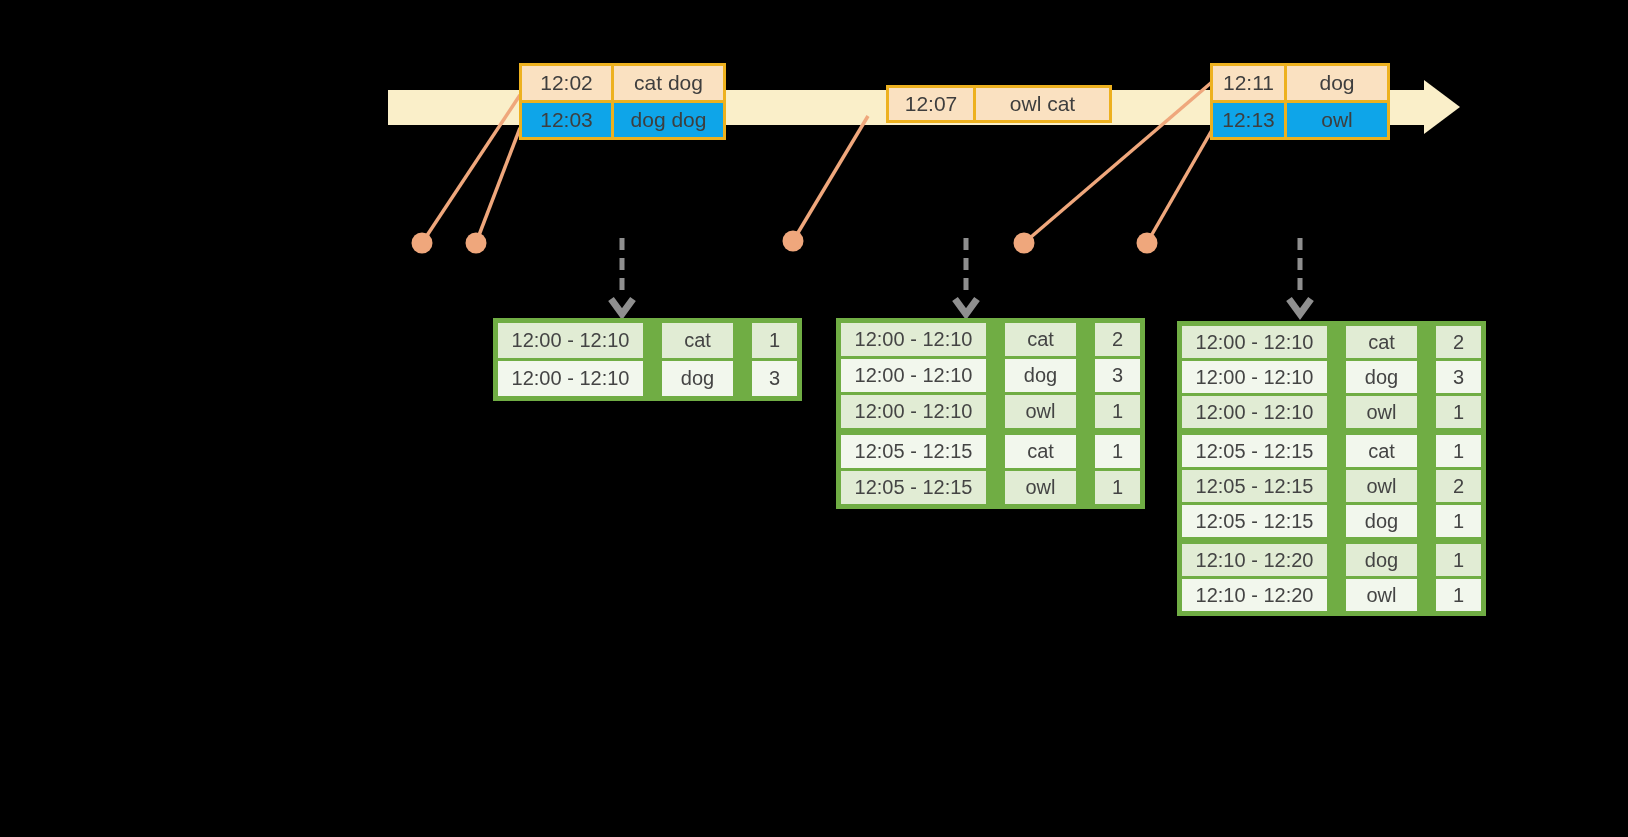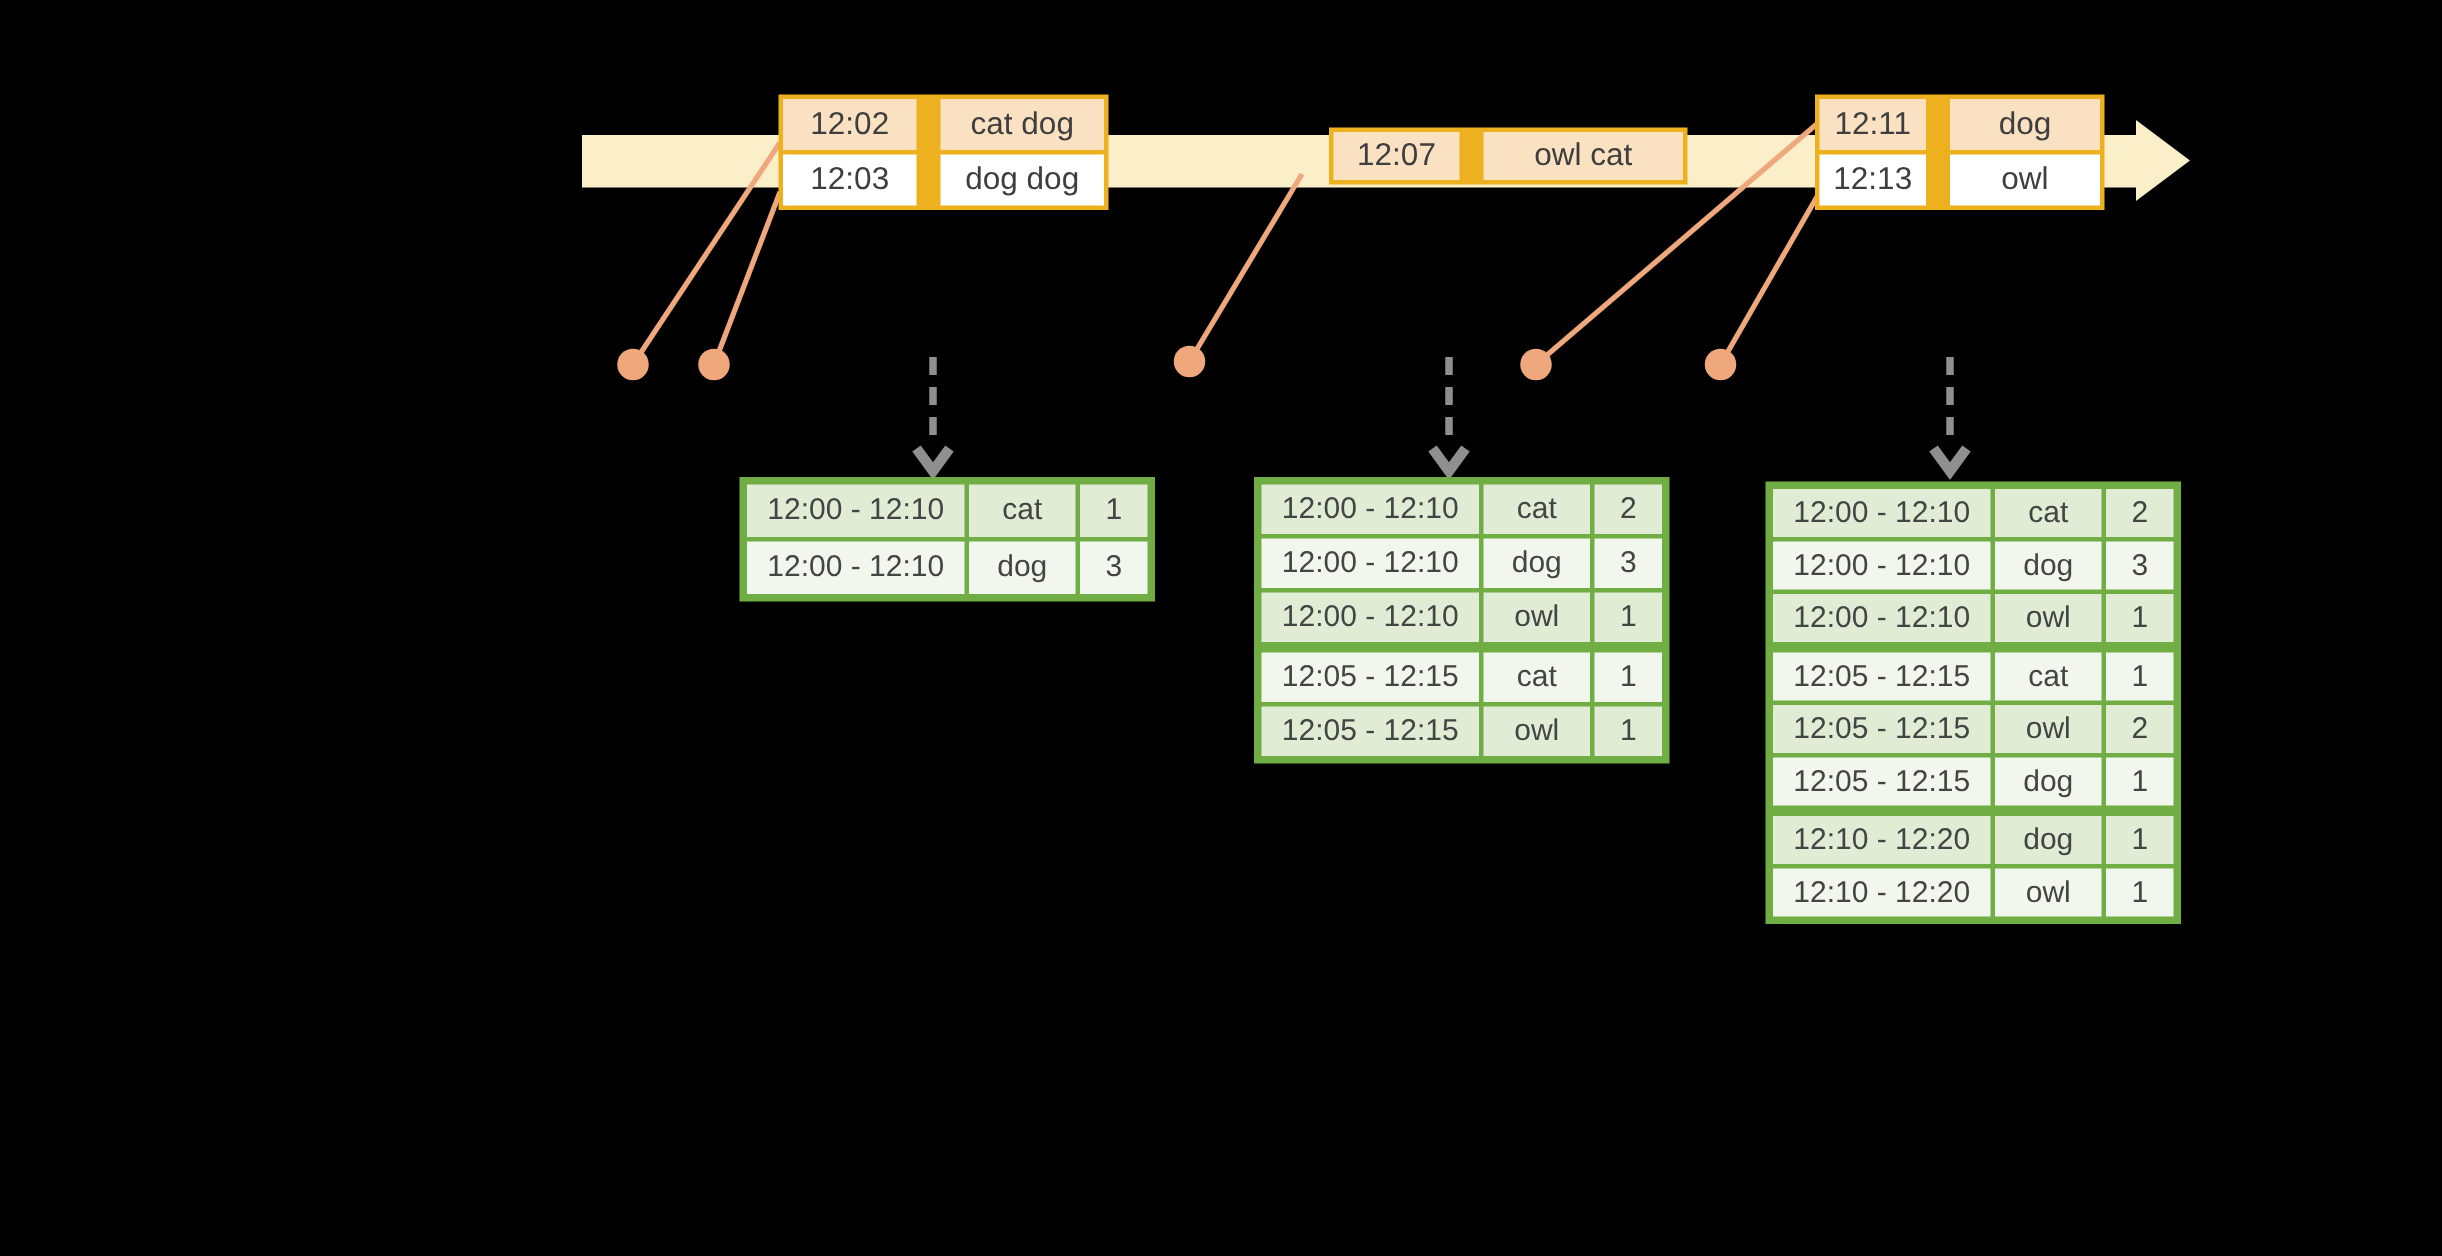--- a/index.html
+++ b/index.html
@@ -11,44 +11,44 @@
   #overlay{position:absolute;left:0;top:0;z-index:1;}
 
   
   .ev{
     position:absolute;z-index:3;
     background:#EDB11F;
     padding:3px;
     display:flex;flex-direction:column;gap:3px;
     box-sizing:border-box;
   }
-  .ev .erow{display:flex;gap:16px;}
+  .ev .erow{display:flex;gap:3px;}
   .ev .cell{
     height:34px;display:flex;align-items:center;justify-content:center;
     font-size:21px;color:#3E3E3E;
   }
   .ev .r0 .cell{background:#FAE1C1;}
-  .ev .r1 .cell{background:#ffffff;}
+  .ev .r1 .cell{background:#0ea5e9;}
   #ev1{left:519px;top:63px;}
   #ev1 .time{width:89px;} #ev1 .words{width:109px;}
   #ev2{left:886px;top:85px;}
   #ev2 .cell{height:32px;}
   #ev2 .time{width:84px;} #ev2 .words{width:133px;}
   #ev3{left:1210px;top:63px;}
   #ev3 .time{width:71px;} #ev3 .words{width:100px;}
 
   
   .rt{
     position:absolute;z-index:3;
     background:#70AD44;
     padding:5px;
     display:flex;flex-direction:column;gap:3px;
     box-sizing:border-box;
   }
-  .rt .rrow{display:flex;gap:3px;}
+  .rt .rrow{display:flex;gap:19px;}
   .rt .rrow.group-start{margin-top:4px;}
   .rt .cell{
     display:flex;align-items:center;justify-content:center;
     font-size:20px;color:#444444;
   }
   .rt .rrow:nth-child(odd)  .cell{background:#E1ECD4;}
   .rt .rrow:nth-child(even) .cell{background:#F2F7ED;}
   .rt .win{width:145px;} .rt .word{width:71px;} .rt .cnt{width:45px;}
   #g1{left:493px;top:318px;} #g1 .cell{height:35px;}
   #g2{left:836px;top:318px;} #g2 .cell{height:33px;}

